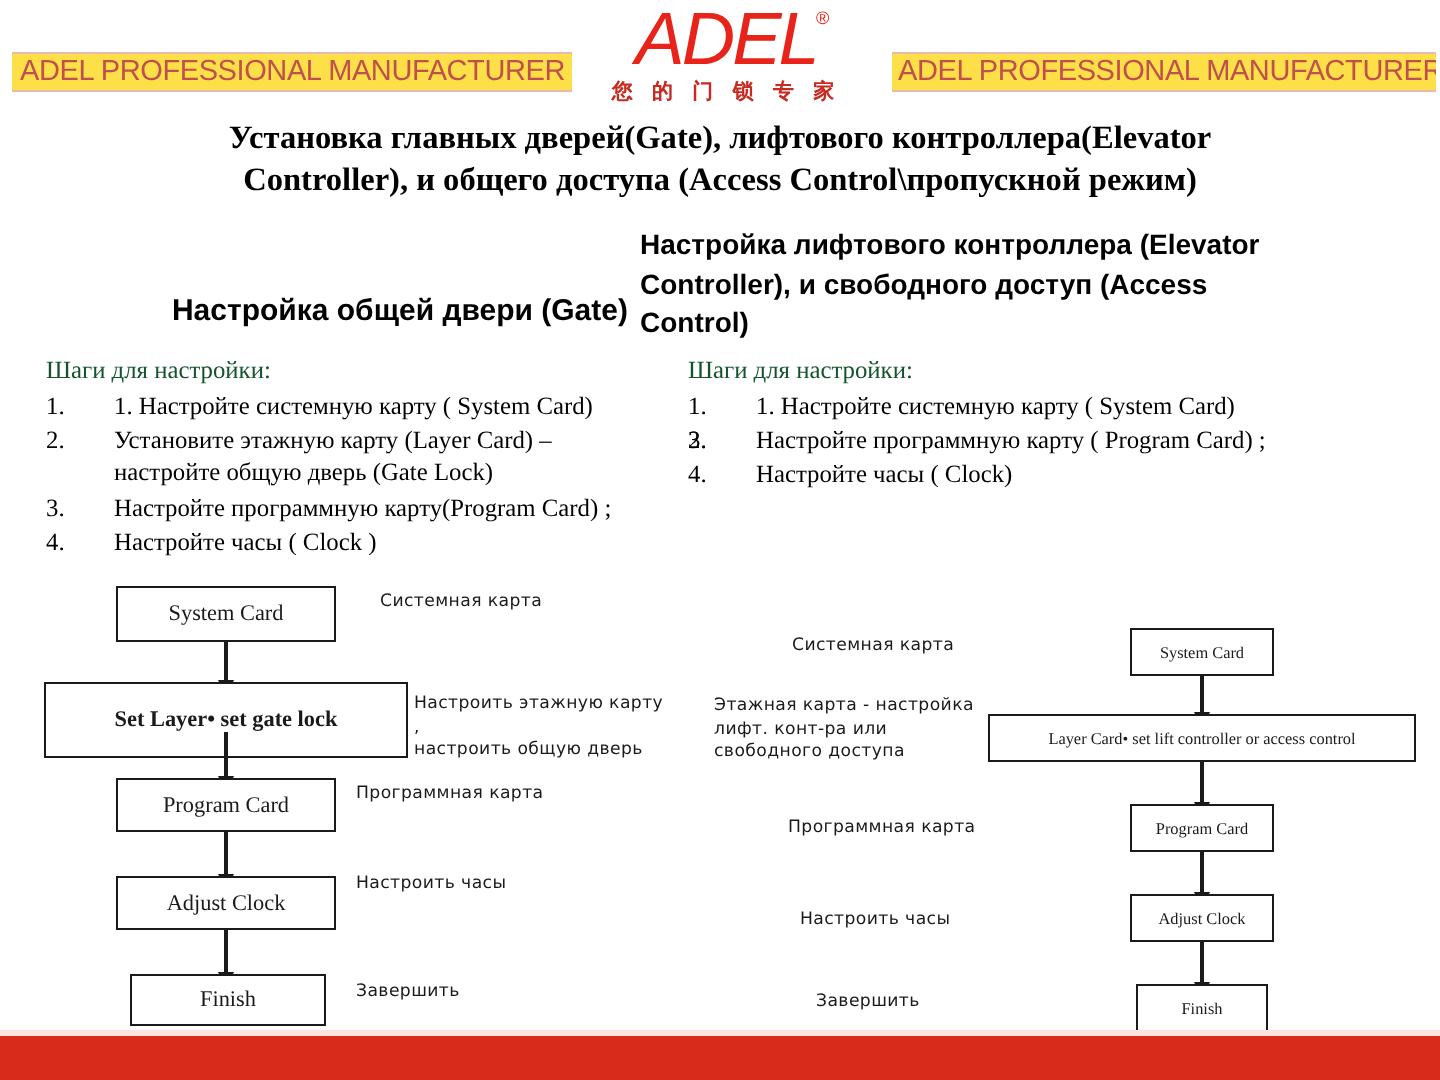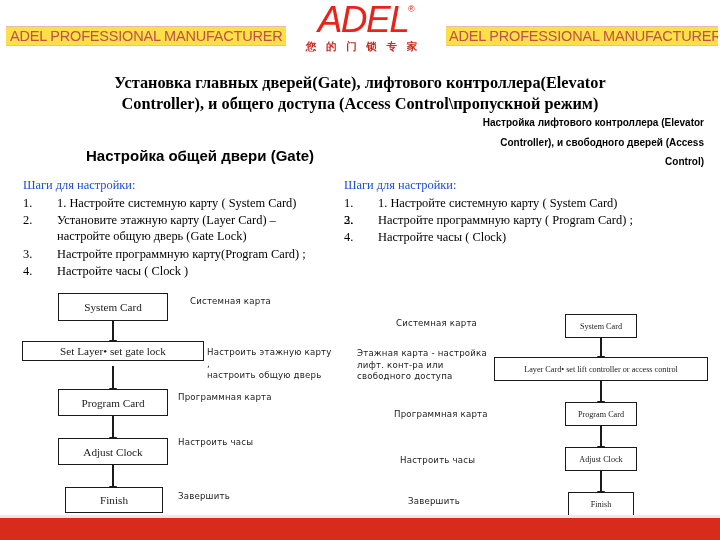--- a/index.html
+++ b/index.html
@@ -102,21 +102,20 @@
     position: absolute;
     left: 34px;
     top: 58px;
     width: 652px;
     text-align: center;
     font-family: "Liberation Serif", serif;
     font-weight: bold;
     font-size: 16.3px;
     line-height: 21px;
     color: #000000;
-    margin-top: 14px;
   }
 
   
   .col-heading {
     position: absolute;
     font-family: "Liberation Sans", sans-serif;
     font-weight: bold;
     color: #000000;
   }
   .heading-left {
@@ -124,31 +123,31 @@
     top: 146px;
     width: 300px;
     text-align: right;
     font-size: 15px;
     line-height: 19px;
   }
   .heading-right {
     left: 320px;
     top: 113px;
     width: 384px;
-    text-align: right;
-    font-size: 10px;
+    text-align: left;
+    font-size: 14px;
     line-height: 19.5px;
   }
 
   .steps-label {
     position: absolute;
     font-family: "Liberation Serif", serif;
     font-size: 12.4px;
     line-height: 16px;
-    color: #1d4ed8;
+    color: #14532d;
   }
   .steps-label-left { left: 23px; top: 177px; }
   .steps-label-right { left: 344px; top: 177px; }
 
   ol.steps {
     position: absolute;
     margin: 0;
     padding: 0;
     list-style: none;
     font-family: "Liberation Serif", serif;
@@ -264,35 +263,35 @@
   <div class="steps-label steps-label-left">Шаги для настройки:</div>
   <ol class="steps steps-left">
     <li><span class="num">1.</span><span>1. Настройте системную карту ( System Card)</span></li>
     <li><span class="num">2.</span><span>Установите этажную карту (Layer Card) – настройте общую дверь  (Gate Lock)</span></li>
     <li><span class="num">3.</span><span>Настройте программную карту(Program Card) ;</span></li>
     <li><span class="num">4.</span><span>Настройте часы ( Clock )</span></li>
   </ol>
 
   <div class="col-heading heading-right">
     <div>Настройка лифтового контроллера  (Elevator</div>
-    <div>Controller), и свободного дверей (Access</div>
+    <div>Controller), и свободного доступ (Access</div>
     <div>Control)</div>
   </div>
   <div class="steps-label steps-label-right">Шаги для настройки:</div>
   <ol class="steps steps-right">
     <li><span class="num">1.</span><span>1. Настройте системную карту ( System Card)</span></li>
     <li><span class="num">2.</span></li>
     <li><span class="num">3.</span><span>Настройте программную карту ( Program Card) ;</span></li>
     <li><span class="num">4.</span><span>Настройте часы ( Clock)</span></li>
   </ol>
 
   <div class="flow-box lb" style="left:58px; top:293px; width:110px; height:28px;">System Card</div>
   <div class="flow-arrow" style="left:112px; top:321px; height:20px;"></div>
 
-  <div class="flow-box lb" style="left:22px; top:341px; width:182px; height:20px;">Set Layer•  set gate lock</div>
+  <div class="flow-box lb" style="left:22px; top:341px; width:182px; height:38px;font-weight:bold;">Set Layer•  set gate lock</div>
   <div class="flow-arrow" style="left:112px; top:366px; height:23px;"></div>
 
   <div class="flow-box lb" style="left:58px; top:389px; width:110px; height:27px;">Program Card</div>
   <div class="flow-arrow" style="left:112px; top:416px; height:22px;"></div>
 
   <div class="flow-box lb" style="left:58px; top:438px; width:110px; height:27px;">Adjust Clock</div>
   <div class="flow-arrow" style="left:112px; top:465px; height:22px;"></div>
 
   <div class="flow-box lb" style="left:65px; top:487px; width:98px; height:26px;">Finish</div>
 

